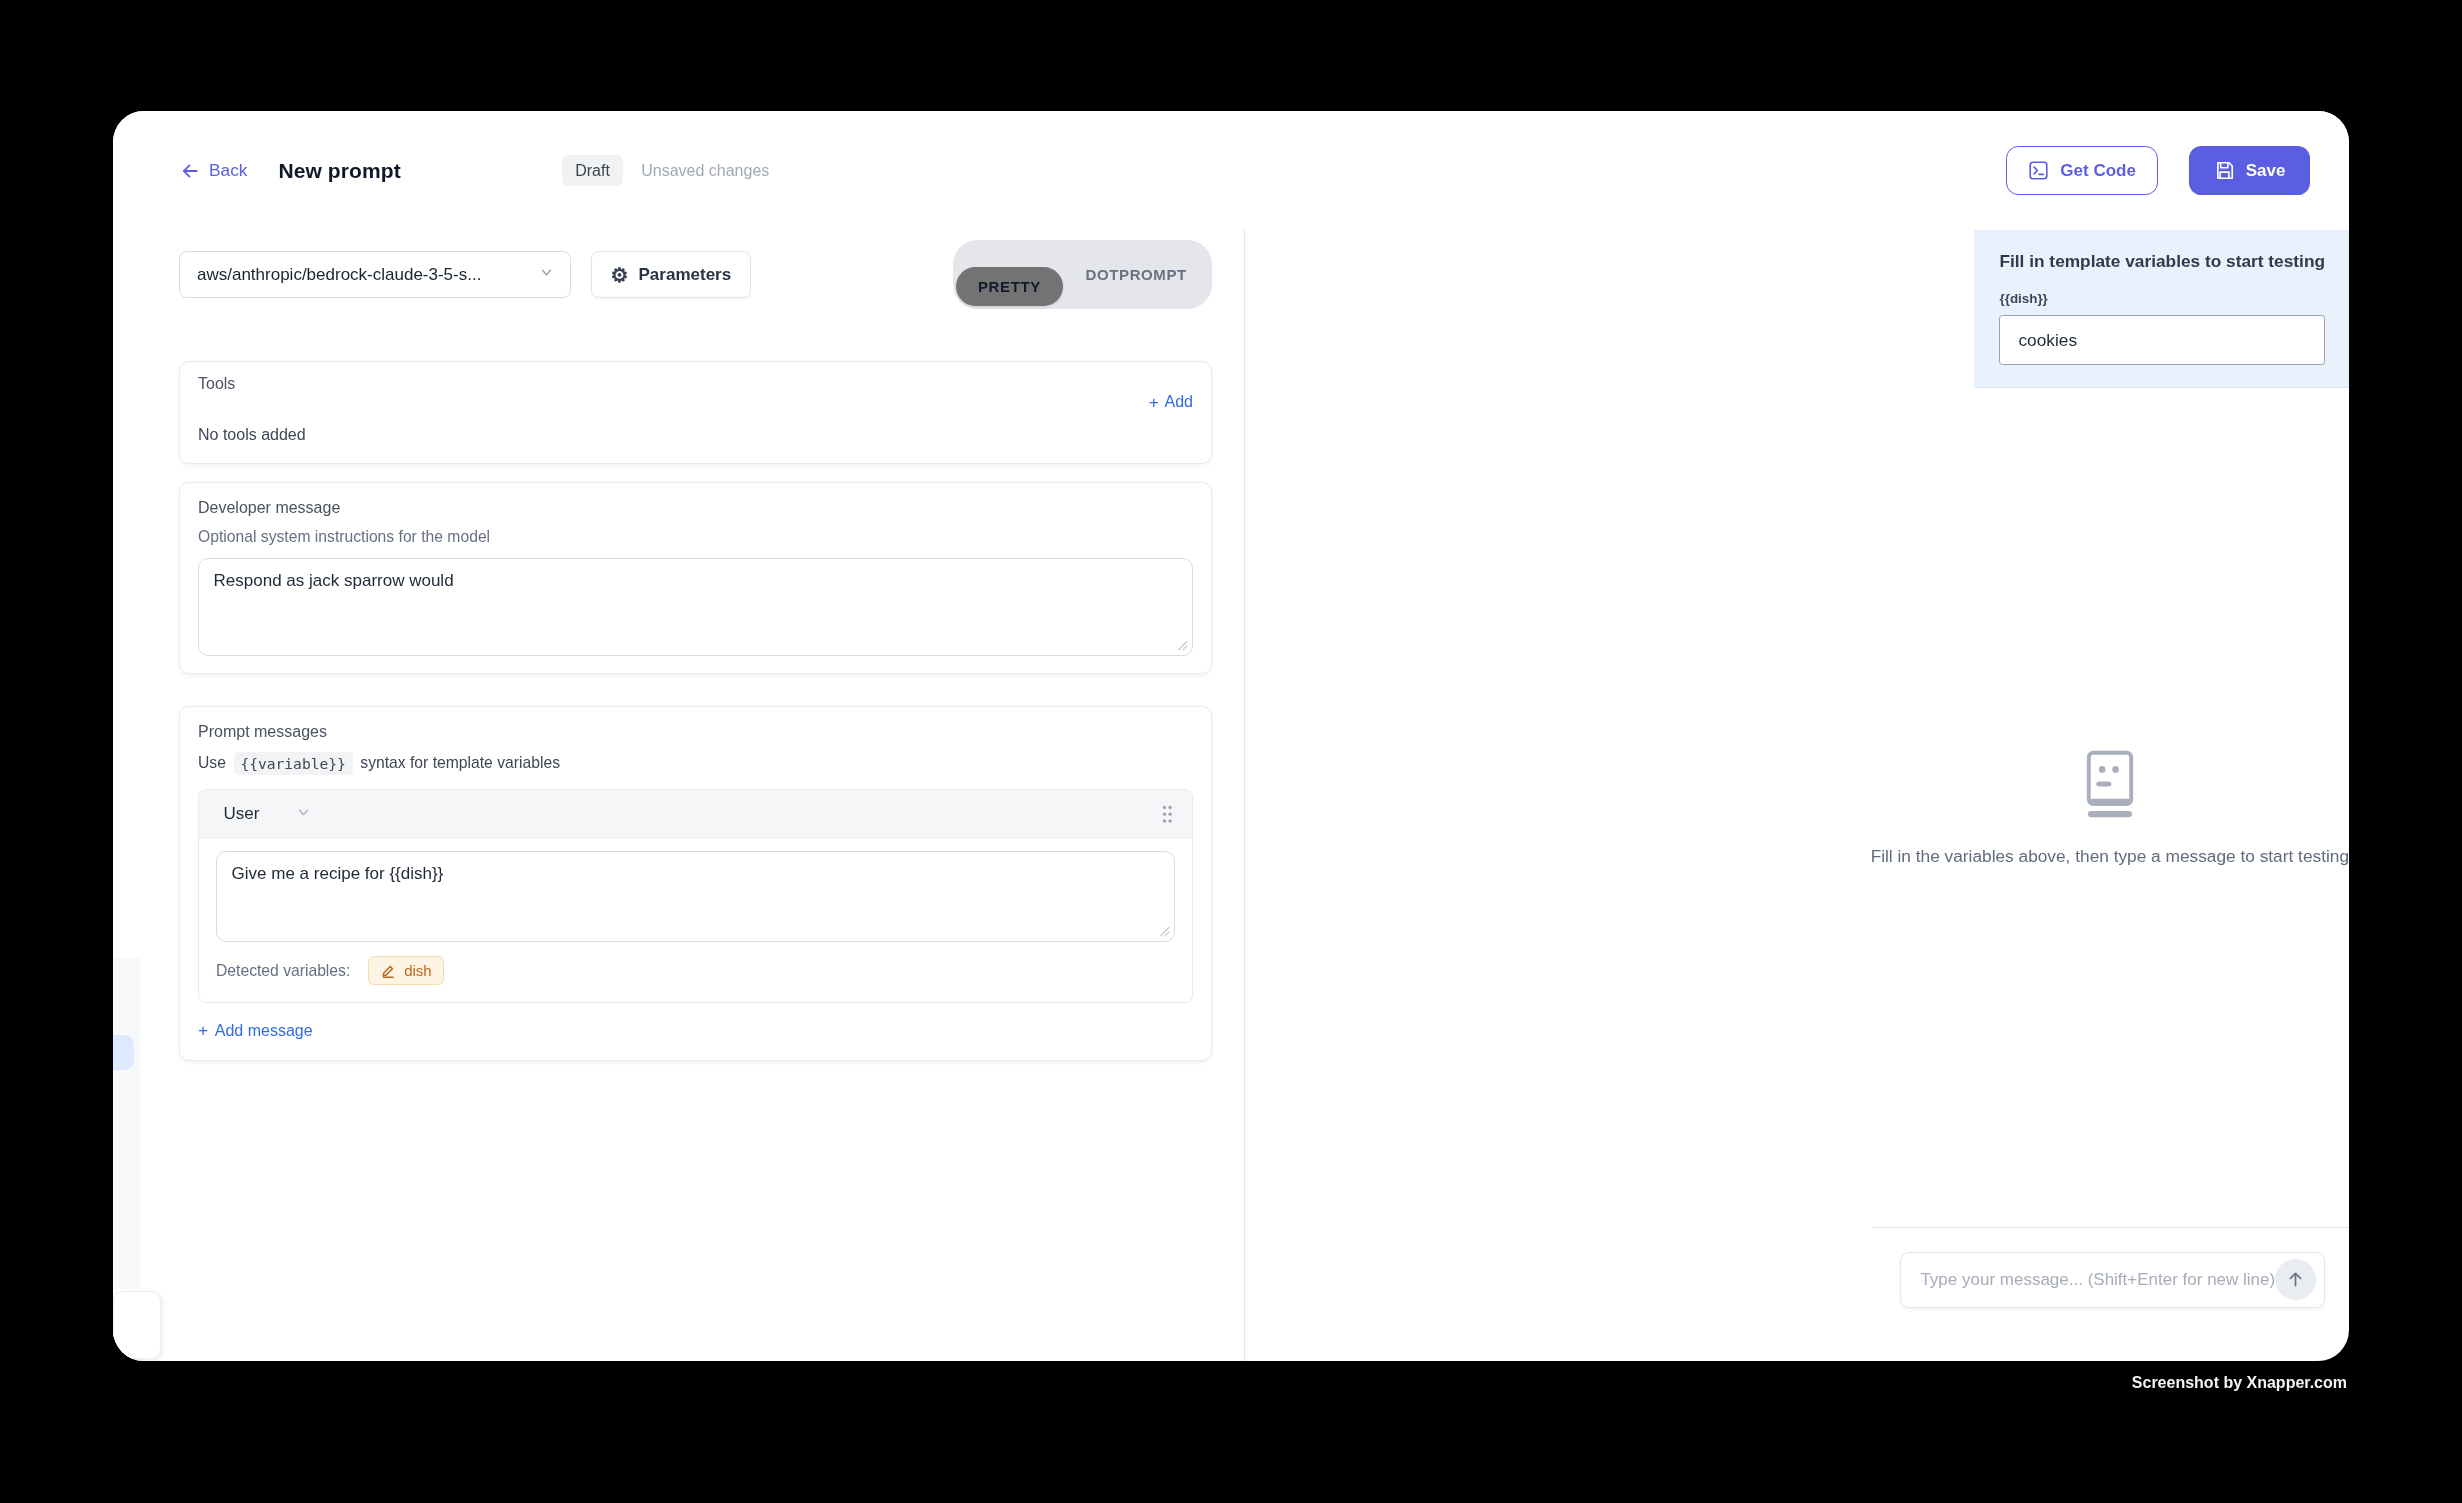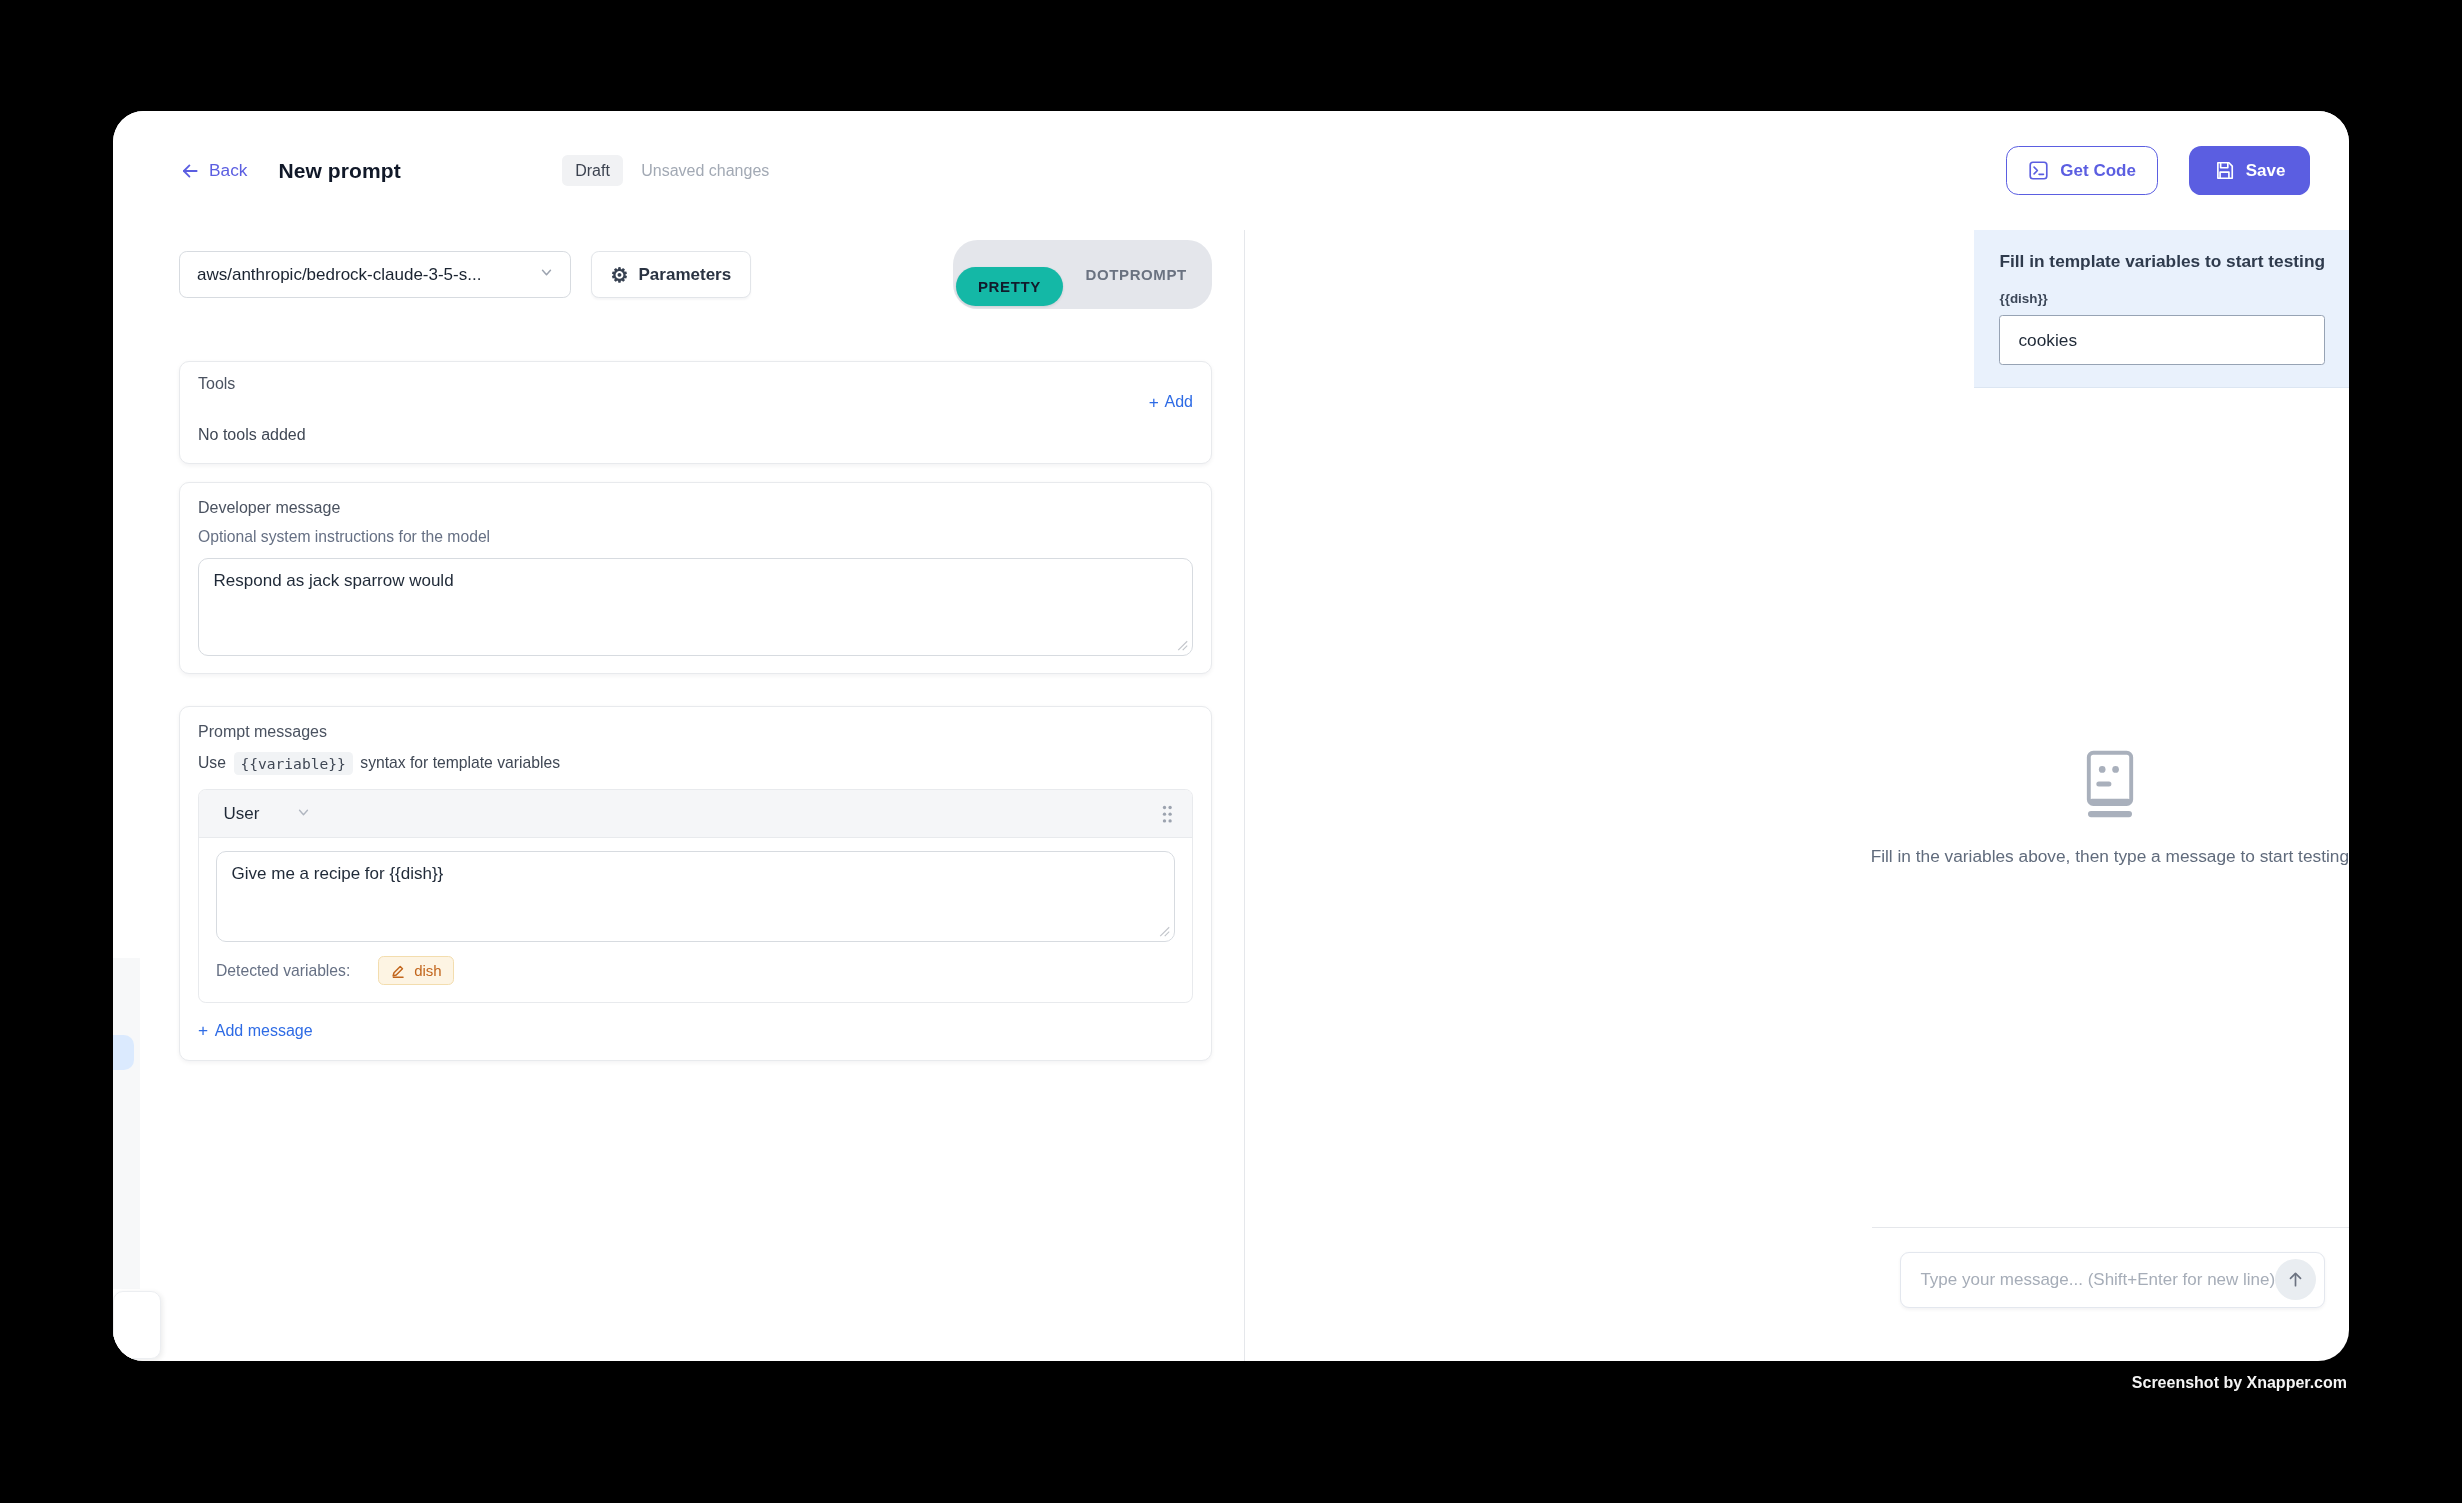--- a/index.html
+++ b/index.html
@@ -45,21 +45,21 @@
   .params-btn {
     margin-left:19.6px; height:47px; border:1.1px solid #e2e5e9; border-radius:7.8px;
     display:flex; align-items:center; gap:10px; padding:0 19px; font-size:17px; font-weight:600;
     color:#2a3342; background:#fff; cursor:pointer; box-shadow:0 1.1px 2.2px rgba(16,24,40,.04);
   }
   .gear { font-size:20px; color:#374151; line-height:1; }
   .fmt-toggle {
     margin-left:auto; background:#e4e6eb; border-radius:24.6px; padding:2.8px; display:flex; align-items:center;
   }
   .fmt-opt { font-size:15px; font-weight:700; letter-spacing:0.6px; padding:0 22.4px; height:39px; display:flex; align-items:center; cursor:pointer; }
-  .fmt-opt.active { background:#14b8a6; border-radius:20px; color:#111b2b; box-shadow:0 1.1px 2.8px rgba(16,24,40,.12);margin-top:24px; }
+  .fmt-opt.active { background:#737373; border-radius:20px; color:#111b2b; box-shadow:0 1.1px 2.8px rgba(16,24,40,.12);margin-top:24px; }
   .fmt-opt.inactive { color:#6a7280; }
   
   .card {
     border:1.1px solid #e8eaed; border-radius:10px; background:#fff;
     box-shadow:0 1.1px 4.5px rgba(16,24,40,.05);
   }
   .card-label { font-size:16px; color:#4a5260; }
   .tools-card { padding:13.4px 18px 19px; margin-bottom:18px; }
   .tools-head { display:flex; align-items:flex-start;flex-direction:column; }
   .add-link { margin-left:auto; display:flex; align-items:center; gap:5.6px; color:#2e6be5; font-size:16px; cursor:pointer; }
@@ -84,21 +84,21 @@
   .msg-block { margin-top:14.6px; border:1.1px solid #e8eaed; border-radius:7.8px; overflow:hidden; }
   .msg-head {
     background:#f5f6f8; height:48px; display:flex; align-items:center;
     padding:0 17px 0 24.6px; border-bottom:1.1px solid #e8eaed;
   }
   .role-label { font-size:17px; color:#1f2937; cursor:pointer; }
   .role-chev { margin-left:35px; color:#b0b6c0; cursor:pointer; }
   .drag-handle { margin-left:auto; cursor:grab; display:flex; }
   .msg-body { padding:12.3px 17px 0; }
   .msg-ta { height:91px; }
-  .detected-row { display:flex; align-items:center; gap:28px; padding:14.6px 17px 17px; }
+  .detected-row { display:flex; align-items:center; gap:18px; padding:14.6px 17px 17px; }
   .detected-label { font-size:15.7px; color:#667084; }
   .var-badge {
     display:flex; gap:6.7px; background:#fdf4e3; border:1.1px solid #f3ddae;
     border-radius:5.6px; padding:5px 11.2px; font-size:15px; color:#c2661d; cursor:pointer;
   }
   .add-msg { margin-top:19px; display:flex; align-items:center; gap:6.7px; color:#2e6be5; font-size:16px; cursor:pointer; }
   .plus { font-size:17.3px; line-height:1; font-weight:400; }
   
   .vars-panel {
     background:#e9f1fc; border-bottom:1.1px solid #dce6f2;

